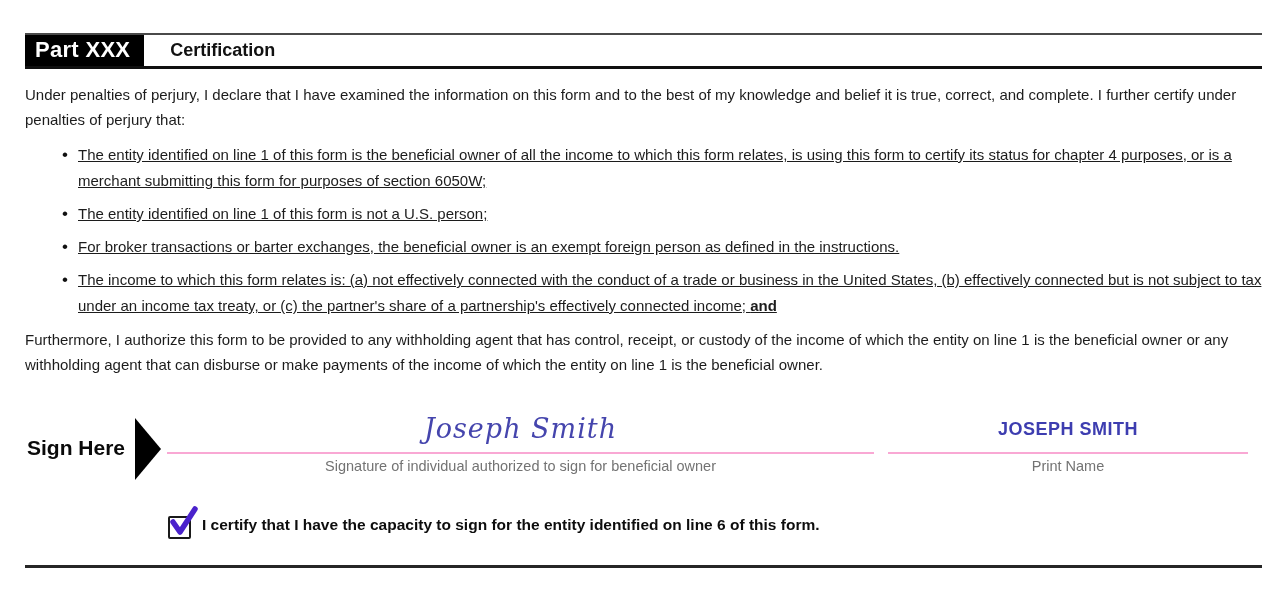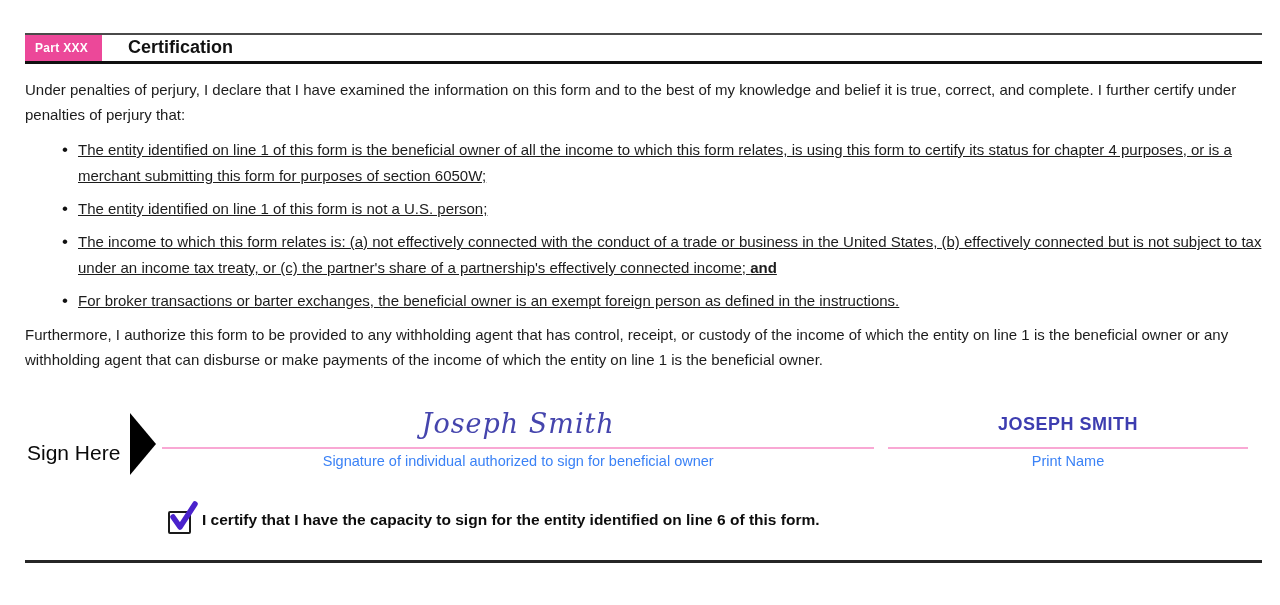--- a/index.html
+++ b/index.html
@@ -12,22 +12,22 @@
   .page{padding:0 18px 0 25px;}
 
   
   .part-header{
     margin-top:33px;
     border-top:2px solid #4a4a4a;
     border-bottom:3px solid #101010;
     display:flex;align-items:stretch;
   }
   .part-badge{
-    background:#ec4899;color:#fff;
-    font-weight:bold;font-size:12px;
+    background:#000000;color:#fff;
+    font-weight:bold;font-size:22px;
     padding:2px 14px 3px 10px;
     letter-spacing:.3px;
     display:flex;align-items:center;
   }
   .part-title{
     font-weight:bold;font-size:18px;color:#111;
     padding:2px 0 3px 26px;
     display:flex;align-items:center;
   }
 
@@ -46,39 +46,39 @@
     font-size:17px;color:#111;
   }
   .agreement{font-size:15px;line-height:25px;font-weight:bold;margin-top:13px;}
 
   
   .sign-row{
     margin-top:36px;
     display:flex;align-items:flex-end;
   }
   .sign-here{
-    font-size:21px;font-weight:normal;color:#0a0a0a;
-    margin:0 10px 10px 2px;white-space:nowrap;
+    font-size:21px;font-weight:bold;color:#0a0a0a;
+    margin:0 10px 20px 2px;white-space:nowrap;
   }
   .sign-arrow{
     width:0;height:0;
     border-top:31px solid transparent;
     border-bottom:31px solid transparent;
     border-left:26px solid #000;
     margin:0 6px 0 0;
   }
   .sig-field{display:flex;flex-direction:column;}
   .sig-field .value{
     text-align:center;
     border-bottom:2px solid #f9a8d4;
     padding-bottom:4px;
   }
   .sig-field .field-label{
     text-align:center;
-    font-size:14.5px;color:#3b82f6;
+    font-size:14.5px;color:#737373;
     padding-top:4px;height:22px;
   }
   .f-signature{flex:1;margin-right:14px;}
   .f-signature .value{
     font-family:"DejaVu Serif","Liberation Serif",serif;
     font-style:italic;
     font-size:27px;letter-spacing:1px;
     color:var(--signature,#4545ad);
     transform:none;
     padding-bottom:8px;
@@ -129,22 +129,22 @@
   <div class="part-header">
     <div class="part-badge">Part XXX</div>
     <div class="part-title">Certification</div>
   </div>
 
   <div class="para">Under penalties of perjury, I declare that I have examined the information on this form and to the best of my knowledge and belief it is true, correct, and complete. I further certify under penalties of perjury that:</div>
 
   <div class="bullets">
     <div class="bullet"><span>The entity identified on line 1 of this form is the beneficial owner of all the income to which this form relates, is using this form to certify its status for chapter 4 purposes, or is a merchant submitting this form for purposes of section 6050W;</span><b></b></div>
     <div class="bullet"><span>The entity identified on line 1 of this form is not a U.S. person;</span><b></b></div>
+    <div class="bullet"><span>For broker transactions or barter exchanges, the beneficial owner is an exempt foreign person as defined in the instructions.</span><b></b></div>
     <div class="bullet"><span>The income to which this form relates is: (a) not effectively connected with the conduct of a trade or business in the United States, (b) effectively connected but is not subject to tax under an income tax treaty, or (c) the partner's share of a partnership's effectively connected income; </span><b>and</b></div>
-    <div class="bullet"><span>For broker transactions or barter exchanges, the beneficial owner is an exempt foreign person as defined in the instructions.</span><b></b></div>
   </div>
 
   <div class="para" style="margin-top:8px">Furthermore, I authorize this form to be provided to any withholding agent that has control, receipt, or custody of the income of which the entity on line 1 is the beneficial owner or any withholding agent that can disburse or make payments of the income of which the entity on line 1 is the beneficial owner.</div>
 
 
   <div class="sign-row">
     <div class="sign-here">Sign Here</div>
     <div class="sign-arrow"></div>
 
     <div class="sig-field f-signature">

